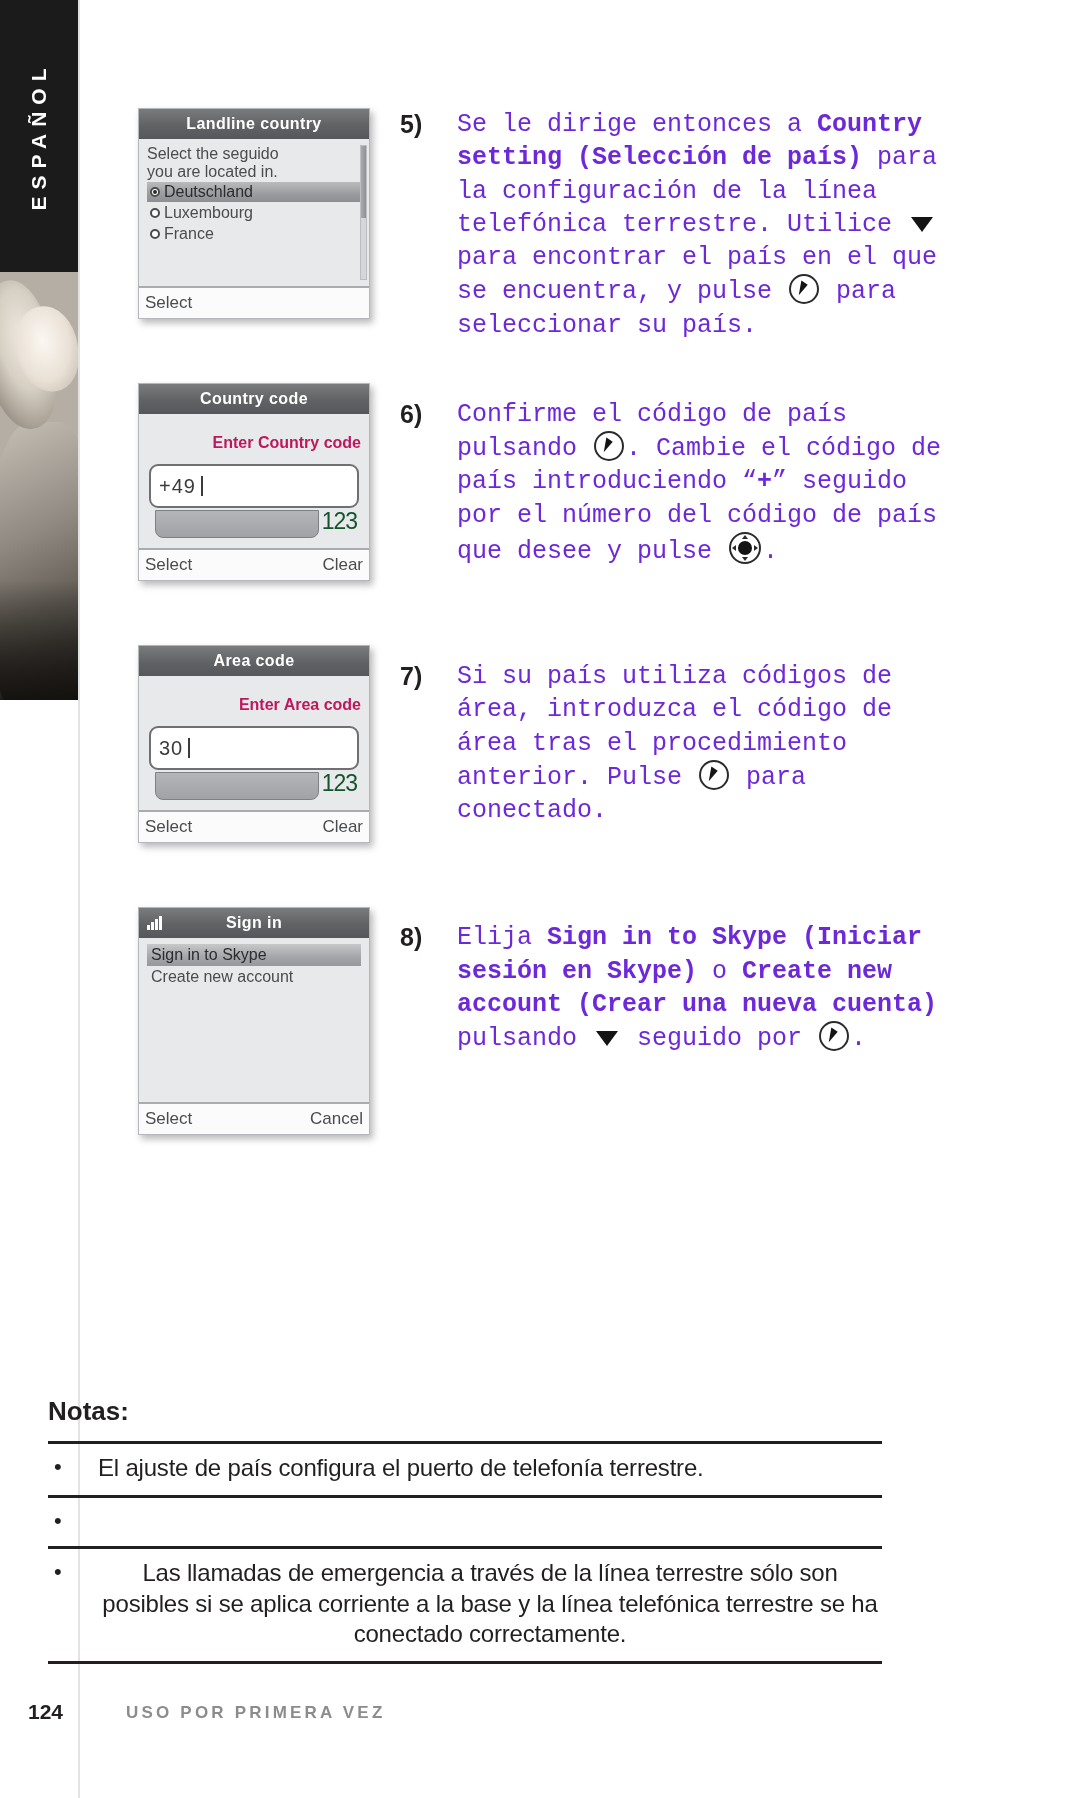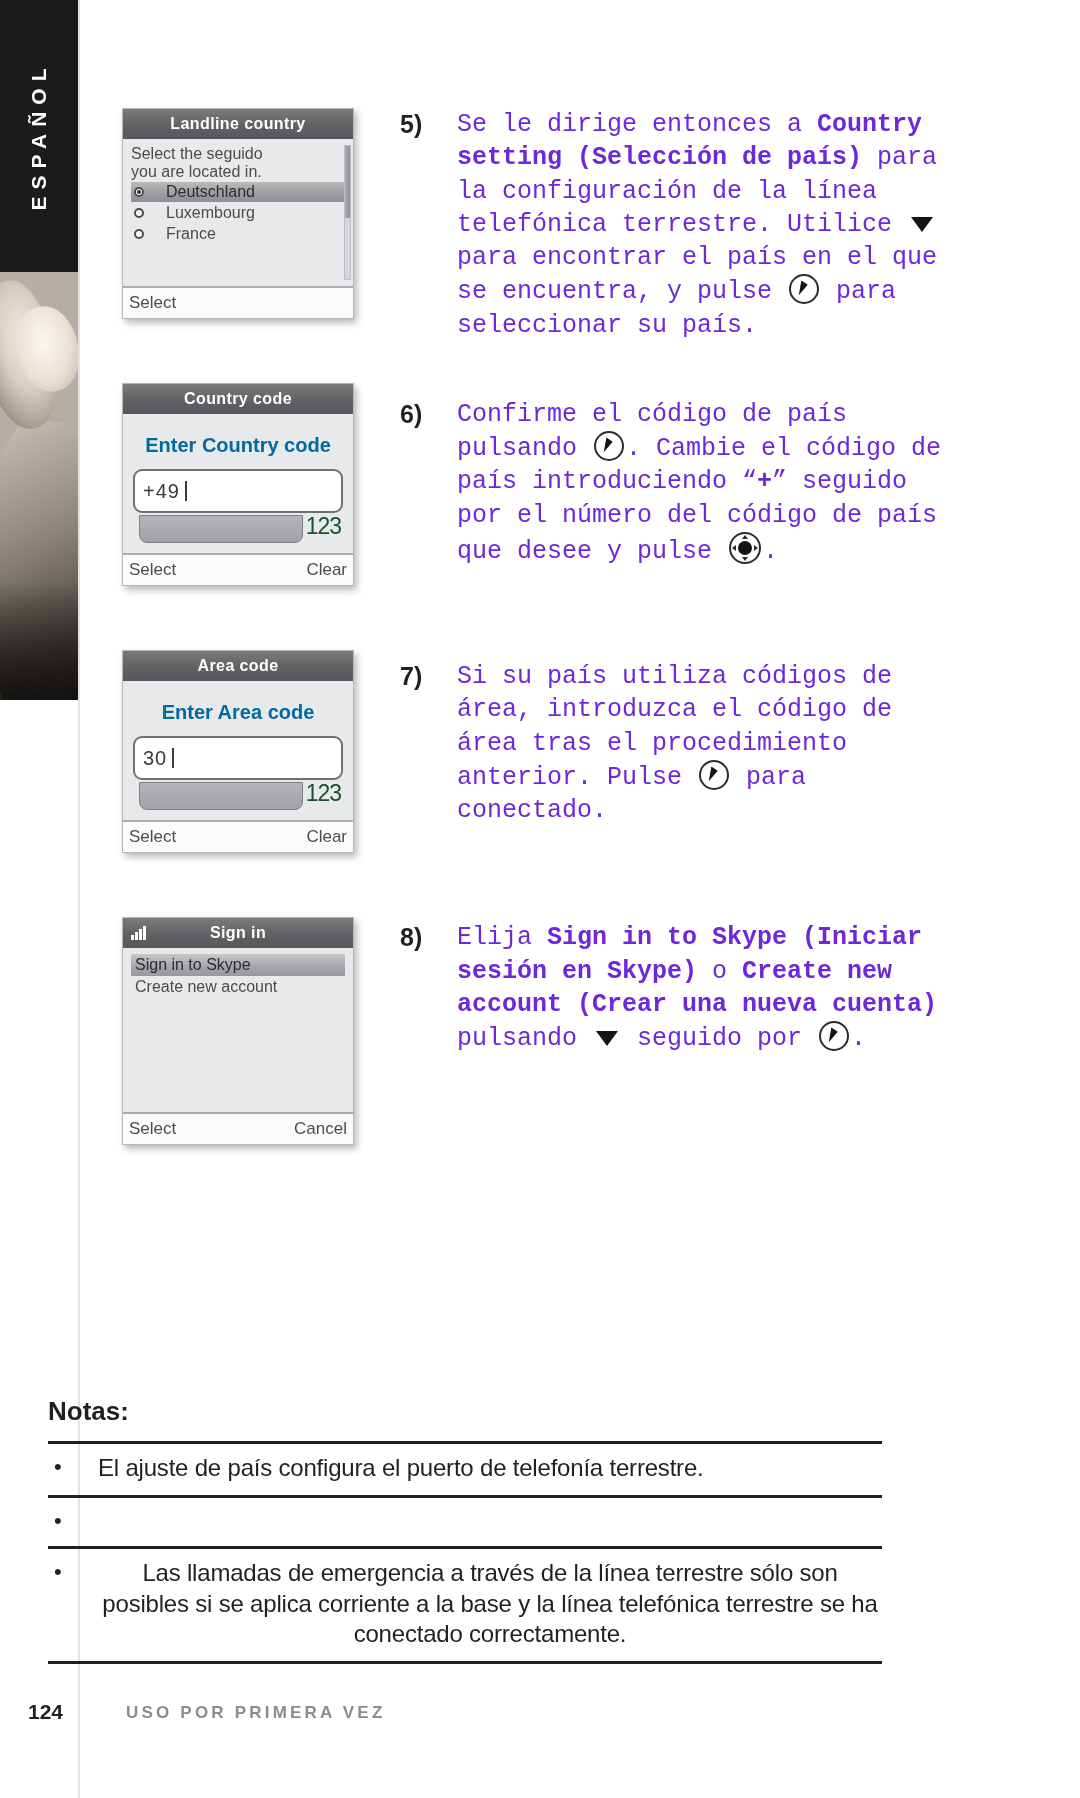--- a/index.html
+++ b/index.html
@@ -70,21 +70,21 @@
     background:#e3e3e3;
   }
 
   
   .content{
     position:absolute;left:78px;top:0;right:0;bottom:0;
   }
 
   
   .screens-col{
-    position:absolute;left:44px;top:108px;width:248px;
+    position:absolute;left:60px;top:108px;width:248px;
   }
   .lcd{
     position:relative;
     width:230px;
     background:#e8e9eb;
     border:1px solid #b6b7ba;
     box-shadow:3px 4px 7px rgba(0,0,0,.28);
     margin-bottom:64px;
   }
   .lcd-title{
@@ -112,26 +112,26 @@
     position:relative;
     padding:6px 8px 8px 8px;
     min-height:118px;
     background:#e8e9eb;
   }
   .lcd-hint{
     font-size:16px;color:#4b4c4e;line-height:1.14;
     font-family:"Liberation Sans", sans-serif;
   }
   .lcd-heading{
-    font-size:20px;font-weight:bold;color:#0369a1;
-    text-align:center;margin:14px 0 0 0;
+    font-size:16px;font-weight:bold;color:#be185d;
+    text-align:right;margin:14px 0 0 0;
     font-family:"Liberation Sans", sans-serif;
   }
   .opt{
-    display:flex;align-items:center;gap:22px;
+    display:flex;align-items:center;gap:4px;
     font-size:16px;color:#4b4c4e;
     padding:1px 3px;margin-top:1px;
     font-family:"Liberation Sans", sans-serif;
   }
   .opt.sel{
     background:linear-gradient(180deg,#b9bbbd 0%,#9a9c9f 60%,#8d8f92 100%);
     color:#2b2c2e;
   }
   .radio{
     width:10px;height:10px;border:2px solid #4a4b4d;border-radius:50%;

